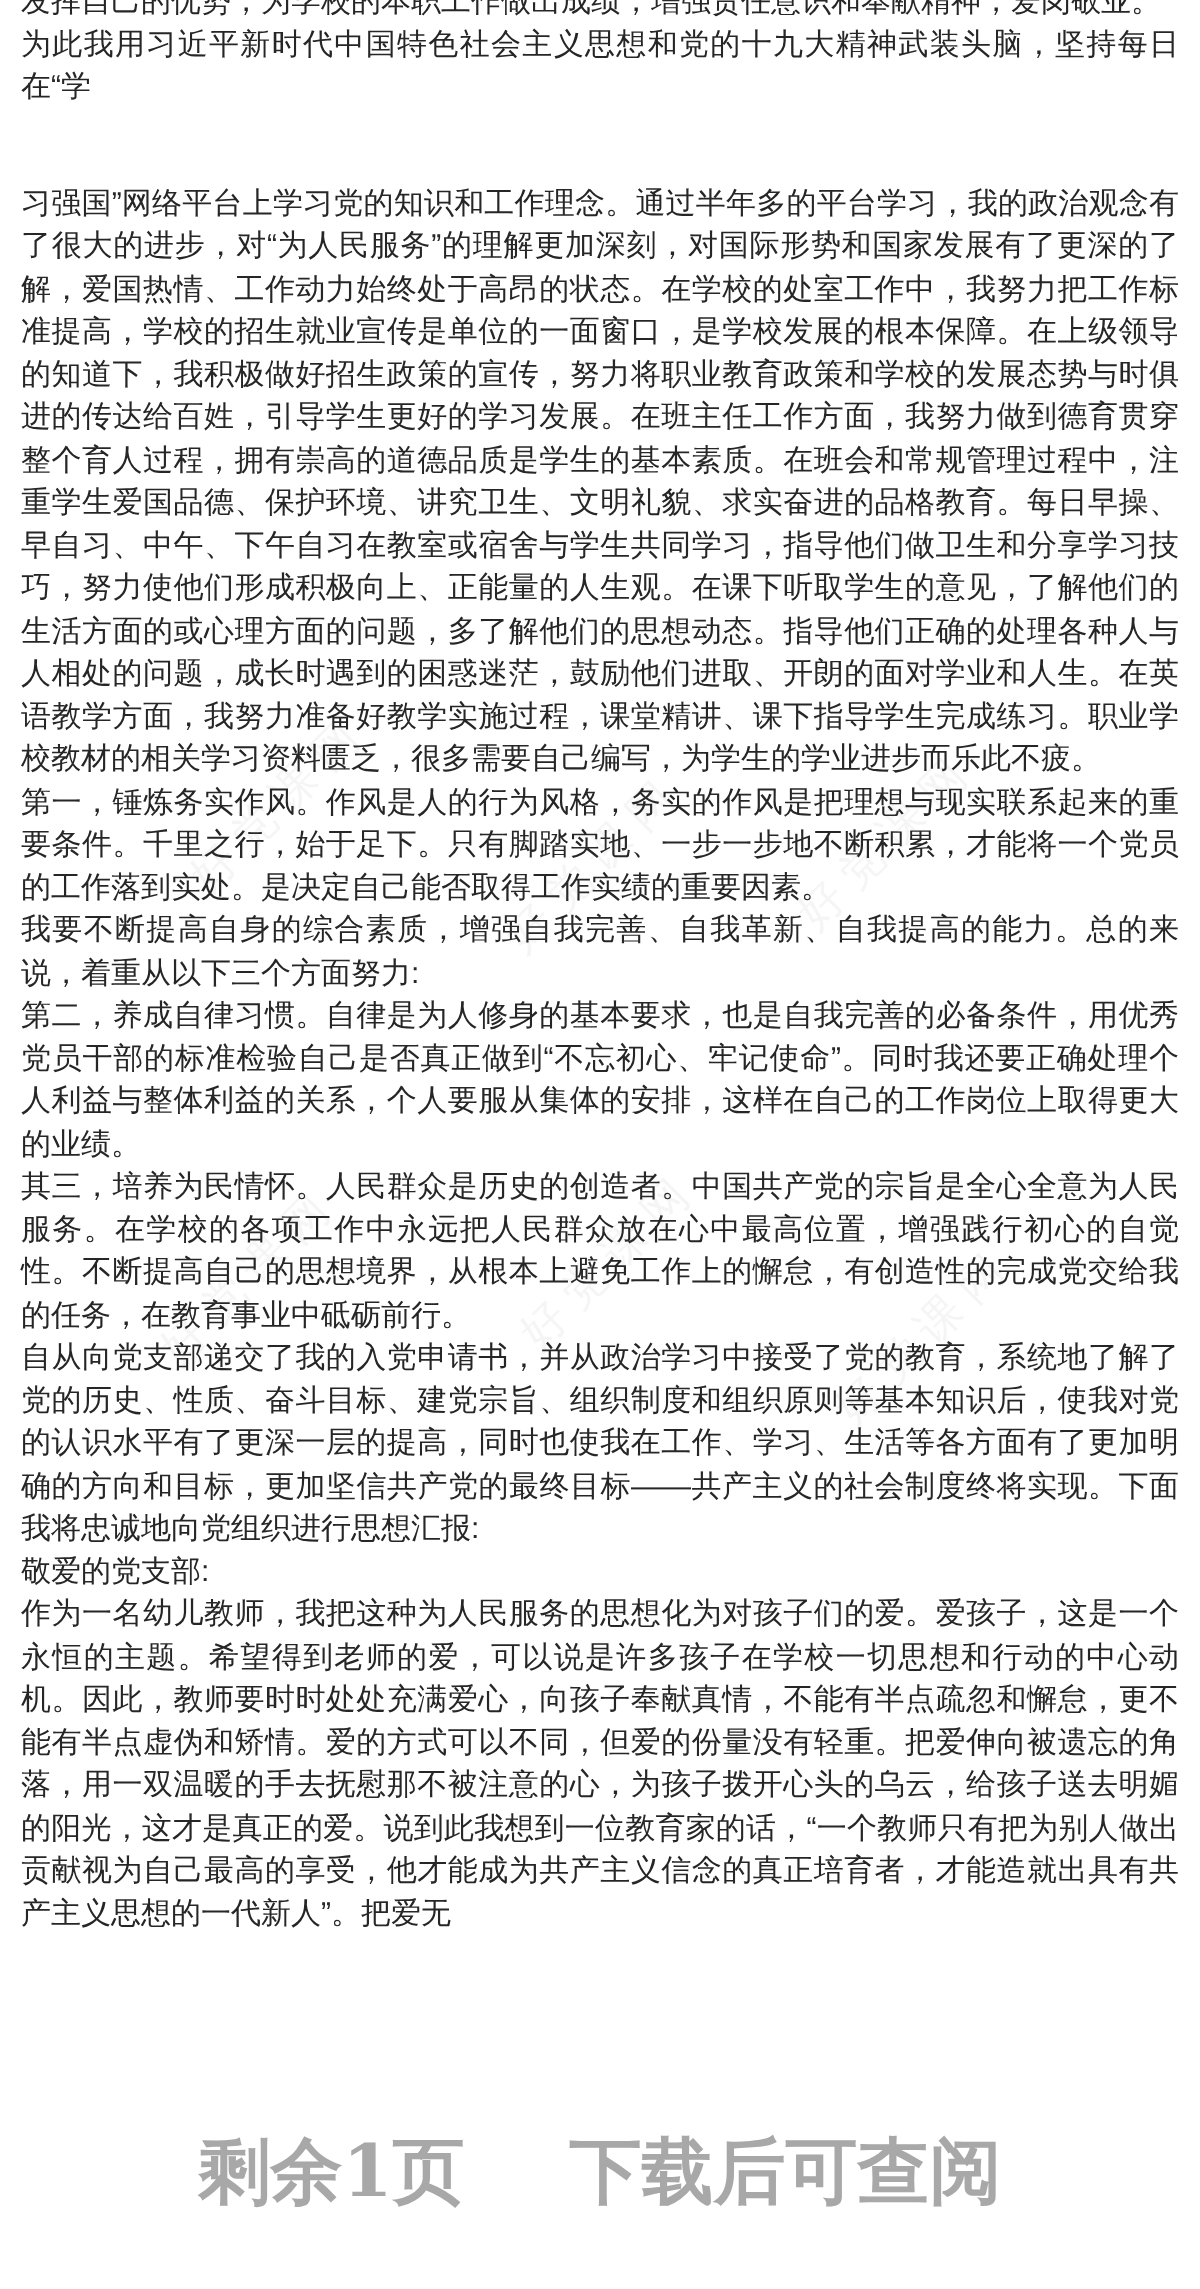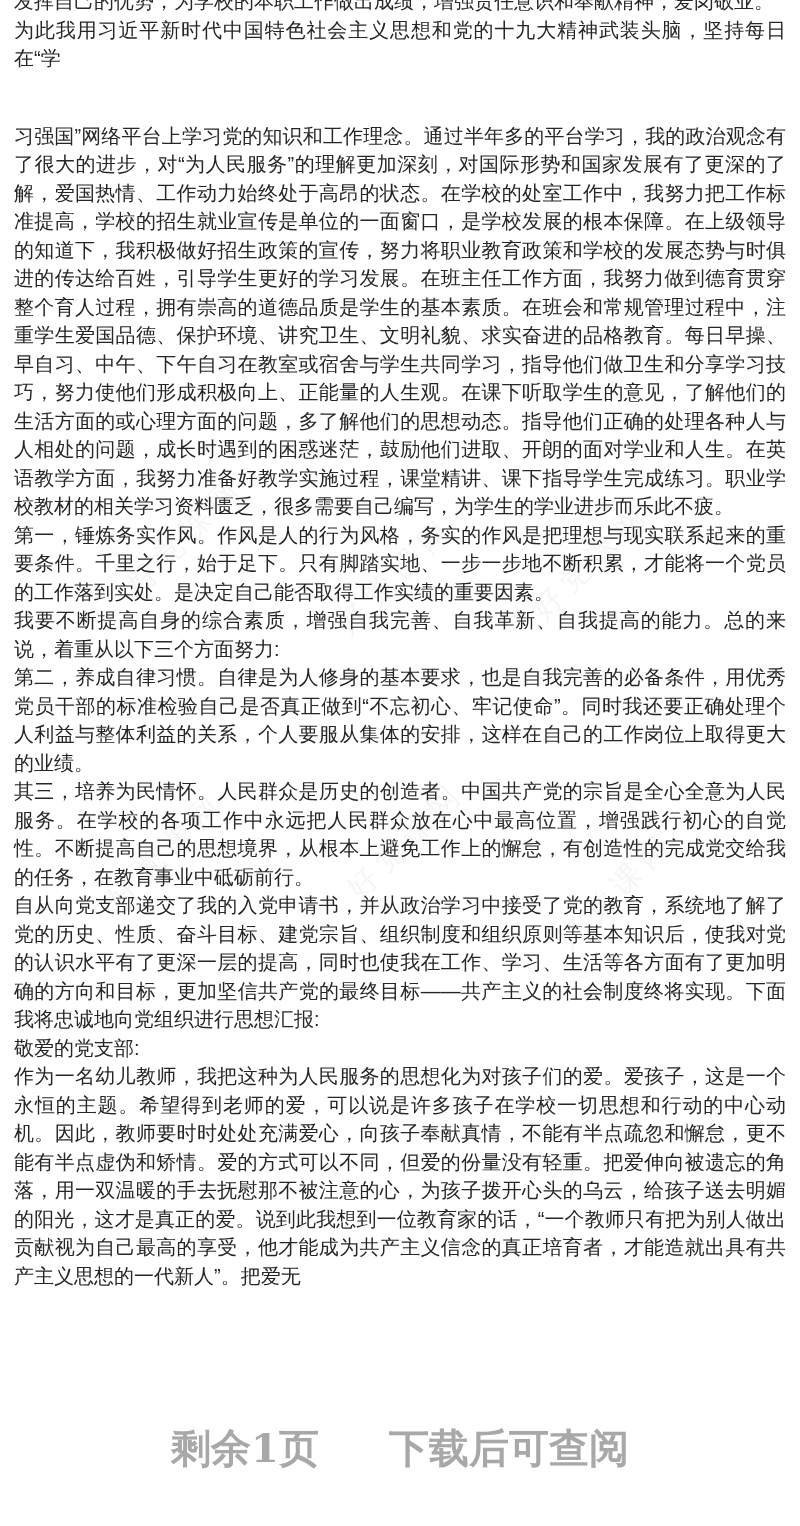--- a/index.html
+++ b/index.html
@@ -37,21 +37,21 @@
   }
   .footer {
     position: absolute;
     left: 20px;
     top: 1420px;
     width: 760px;
     text-align: center;
     color: #a8a8a8;
     font-family: "DejaVu Serif", "Liberation Serif", serif;
     font-weight: bold;
-    font-size: 40px;
+    font-size: 48px;
     line-height: 56px;
     white-space: nowrap;
   }
   .footer .sep { display: inline-block; width: 70px; }
 </style>
 </head>
 <body>
 
 <div class="doc">
   <p class="clipped-line">发挥自己的优势，为学校的本职工作做出成绩，增强责任意识和奉献精神，爱岗敬业。</p>

